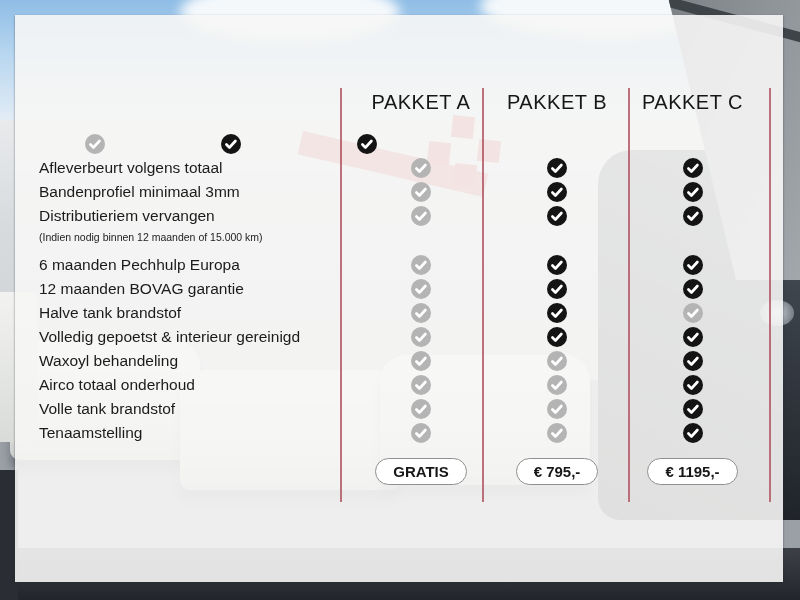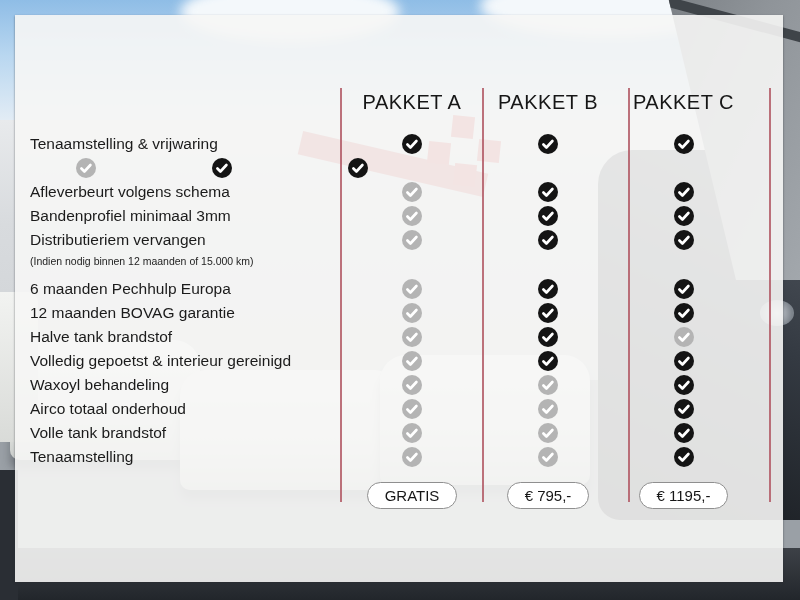--- a/index.html
+++ b/index.html
@@ -41,35 +41,35 @@
   .panel{position:absolute;left:15px;top:15px;width:768px;height:567px;
     background:rgba(246,246,245,0.9);
     box-shadow:0 1px 2px rgba(40,44,48,.6);}
 
   .divider{position:absolute;top:73px;width:2px;height:414px;
     background:var(--divider,#b25965);opacity:.85;}
   .d1{left:325px}.d2{left:467px}.d3{left:613px}.d4{left:754px}
 
   
   .table{position:absolute;left:0;top:75px;right:0;color:var(--text,#1b1b1b);}
-  .row{display:flex;align-items:center;height:24px;}
+  .row{display:flex;align-items:center;height:24px;padding-left:9px;}
   .cell{flex:none;display:flex;align-items:center;justify-content:center;}
   .label-cell{width:326px;justify-content:flex-start;padding-left:15px;box-sizing:border-box;
     font-size:15.5px;}
   .colA{width:142px;}.colB{width:130px;}.colC{width:141px;}
   .header-row{height:24px;}
   .header-cell{font-size:20px;letter-spacing:.5px;color:#161616;}
   .sp18{height:18px;}.sp8{height:8px;}.sp12{height:12px;}
   .note-row{height:17px;}
   .note-row .label-cell{font-size:10.5px;color:#232323;}
   .check{width:20px;height:20px;display:block;}
   .included{color:var(--check-included,#141414);}
   .excluded{color:var(--check-excluded,#b4b4b4);}
   .footer-row{height:28px;}
-  .pill{font-family:"Liberation Sans",sans-serif;font-size:15px;font-weight:normal;color:#161616;
+  .pill{font-family:"Liberation Sans",sans-serif;font-size:15px;font-weight:bold;color:#161616;
     background:var(--pill-bg,#ffffff);border:1.5px solid var(--pill-border,#8f8f8f);
     border-radius:16px;padding:4px 17px;min-width:50px;line-height:17px;cursor:pointer;}
 </style>
 </head>
 <body>
 
 <div class="photo">
   <div class="sky"></div>
   <div class="cloud" style="left:180px;top:-18px;width:220px;height:60px;"></div>
   <div class="cloud" style="left:480px;top:-26px;width:260px;height:64px;"></div>
@@ -104,62 +104,41 @@
     <div class="row header-row">
       <div class="cell label-cell"></div>
       <div class="cell colA header-cell">PAKKET A</div>
       <div class="cell colB header-cell">PAKKET B</div>
       <div class="cell colC header-cell">PAKKET C</div>
     </div>
     <div class="sp18"></div>
 
     <div id="feature-rows">
         <div class="row">
-          <div class="cell label-cell">Tenaamstelling &amp; vrijwaring</div>
-          <div class="cell colA">
-            <svg class="check included" viewBox="0 0 24 24">
-              <circle cx="12" cy="12" r="12" fill="currentColor"></circle>
-              <path d="M6.5 12.6l3.6 3.6 7.2-7.8" fill="none" stroke="#ffffff" stroke-width="3.2" stroke-linecap="round" stroke-linejoin="round"></path>
-            </svg>
-          </div>
-          <div class="cell colB">
-            <svg class="check included" viewBox="0 0 24 24">
-              <circle cx="12" cy="12" r="12" fill="currentColor"></circle>
-              <path d="M6.5 12.6l3.6 3.6 7.2-7.8" fill="none" stroke="#ffffff" stroke-width="3.2" stroke-linecap="round" stroke-linejoin="round"></path>
-            </svg>
-          </div>
-          <div class="cell colC">
-            <svg class="check included" viewBox="0 0 24 24">
-              <circle cx="12" cy="12" r="12" fill="currentColor"></circle>
-              <path d="M6.5 12.6l3.6 3.6 7.2-7.8" fill="none" stroke="#ffffff" stroke-width="3.2" stroke-linecap="round" stroke-linejoin="round"></path>
-            </svg>
-          </div>
-        </div>
-        <div class="row">
-          <div class="cell colA">
-            <svg class="check excluded" viewBox="0 0 24 24">
-              <circle cx="12" cy="12" r="12" fill="currentColor"></circle>
-              <path d="M6.5 12.6l3.6 3.6 7.2-7.8" fill="none" stroke="#ffffff" stroke-width="3.2" stroke-linecap="round" stroke-linejoin="round"></path>
-            </svg>
-          </div>
-          <div class="cell colB">
-            <svg class="check included" viewBox="0 0 24 24">
-              <circle cx="12" cy="12" r="12" fill="currentColor"></circle>
-              <path d="M6.5 12.6l3.6 3.6 7.2-7.8" fill="none" stroke="#ffffff" stroke-width="3.2" stroke-linecap="round" stroke-linejoin="round"></path>
-            </svg>
-          </div>
-          <div class="cell colC">
-            <svg class="check included" viewBox="0 0 24 24">
-              <circle cx="12" cy="12" r="12" fill="currentColor"></circle>
-              <path d="M6.5 12.6l3.6 3.6 7.2-7.8" fill="none" stroke="#ffffff" stroke-width="3.2" stroke-linecap="round" stroke-linejoin="round"></path>
-            </svg>
-          </div>
-        </div>
-        <div class="row">
-          <div class="cell label-cell">Afleverbeurt volgens schema</div>
+          <div class="cell colA">
+            <svg class="check excluded" viewBox="0 0 24 24">
+              <circle cx="12" cy="12" r="12" fill="currentColor"></circle>
+              <path d="M6.5 12.6l3.6 3.6 7.2-7.8" fill="none" stroke="#ffffff" stroke-width="3.2" stroke-linecap="round" stroke-linejoin="round"></path>
+            </svg>
+          </div>
+          <div class="cell colB">
+            <svg class="check included" viewBox="0 0 24 24">
+              <circle cx="12" cy="12" r="12" fill="currentColor"></circle>
+              <path d="M6.5 12.6l3.6 3.6 7.2-7.8" fill="none" stroke="#ffffff" stroke-width="3.2" stroke-linecap="round" stroke-linejoin="round"></path>
+            </svg>
+          </div>
+          <div class="cell colC">
+            <svg class="check included" viewBox="0 0 24 24">
+              <circle cx="12" cy="12" r="12" fill="currentColor"></circle>
+              <path d="M6.5 12.6l3.6 3.6 7.2-7.8" fill="none" stroke="#ffffff" stroke-width="3.2" stroke-linecap="round" stroke-linejoin="round"></path>
+            </svg>
+          </div>
+        </div>
+        <div class="row">
+          <div class="cell label-cell">Afleverbeurt volgens totaal</div>
           <div class="cell colA">
             <svg class="check excluded" viewBox="0 0 24 24">
               <circle cx="12" cy="12" r="12" fill="currentColor"></circle>
               <path d="M6.5 12.6l3.6 3.6 7.2-7.8" fill="none" stroke="#ffffff" stroke-width="3.2" stroke-linecap="round" stroke-linejoin="round"></path>
             </svg>
           </div>
           <div class="cell colB">
             <svg class="check included" viewBox="0 0 24 24">
               <circle cx="12" cy="12" r="12" fill="currentColor"></circle>
               <path d="M6.5 12.6l3.6 3.6 7.2-7.8" fill="none" stroke="#ffffff" stroke-width="3.2" stroke-linecap="round" stroke-linejoin="round"></path>

